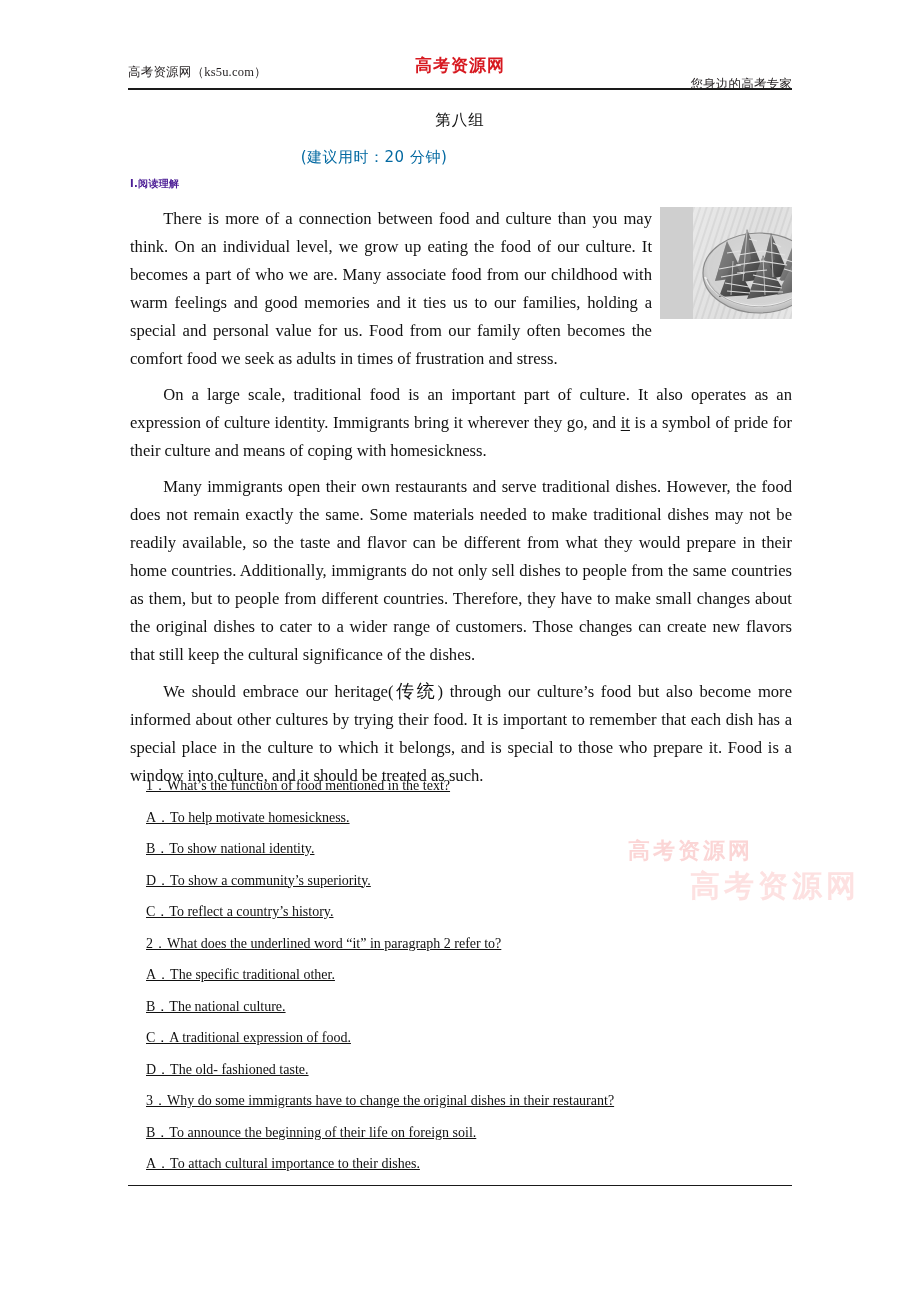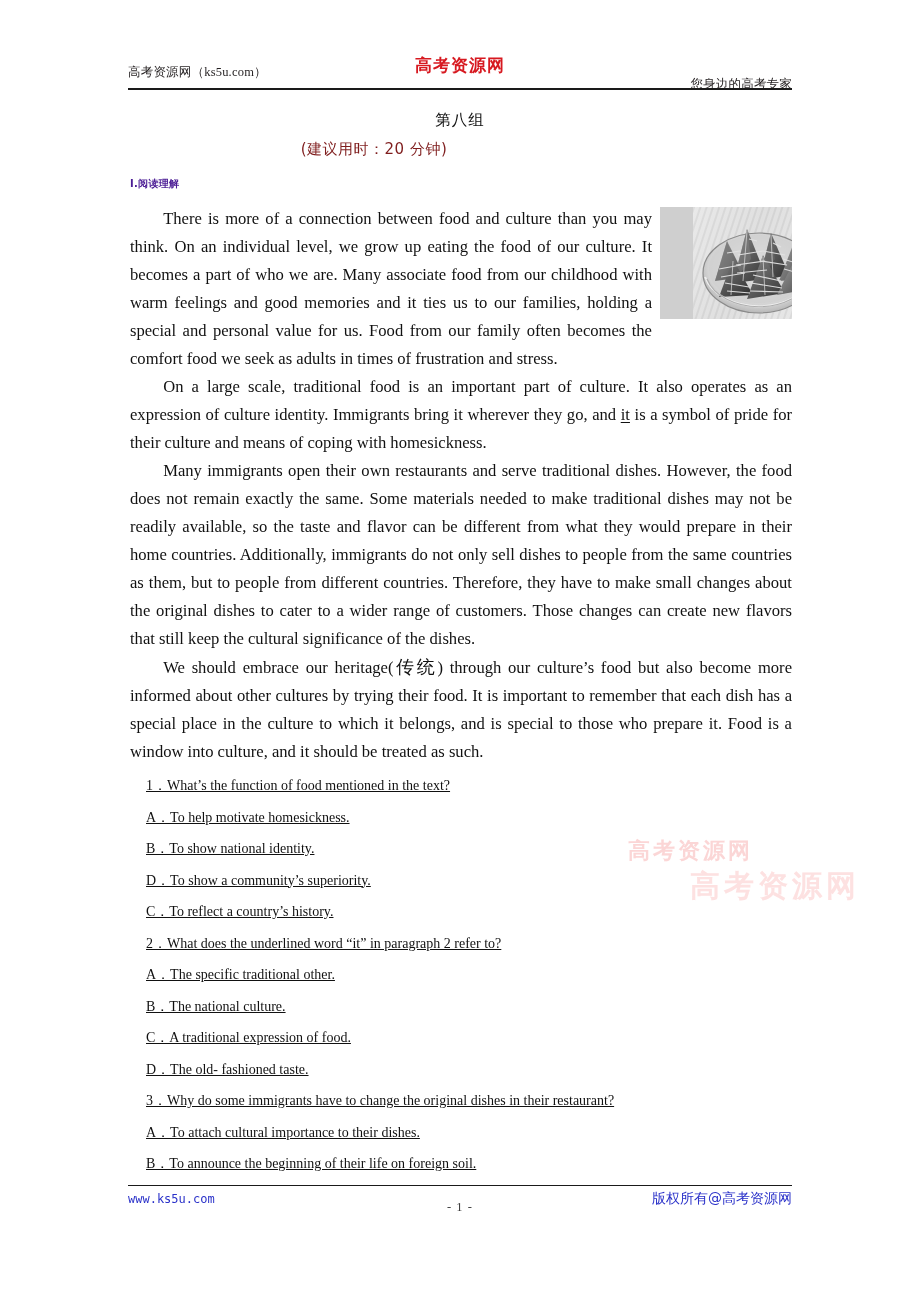--- a/index.html
+++ b/index.html
@@ -98,26 +98,26 @@
     width: 920px;
     text-align: center;
     font-family: "DejaVu Sans", "Liberation Sans", sans-serif;
     font-size: 15.5px;
     color: #111;
     letter-spacing: 1px;
   }
   .doc-subtitle {
     position: absolute;
     left: 0;
-    top: 140px;
+    top: 148px;
     width: 748px;
     text-align: center;
     font-family: "DejaVu Sans", "Liberation Sans", sans-serif;
     font-size: 15px;
-    color: #7f1d1d;
+    color: #0369a1;
     letter-spacing: 0.5px;
   }
   .section-heading {
     position: absolute;
     left: 130px;
     top: 177px;
     font-family: "DejaVu Sans", "Liberation Sans", sans-serif;
     font-size: 10px;
     font-weight: bold;
     color: #4c1d95;
@@ -135,21 +135,21 @@
     margin: 0 0 0 0;
     font-size: 16.6px;
     line-height: 28px;
     text-align: justify;
     text-justify: inter-word;
     text-indent: 2em;
     color: #111;
     hyphens: none;
   }
   .para.p2, .para.p3, .para.p4 {
-    margin-top: 0px;
+    margin-top: 8px;
   }
   .para u {
     text-decoration: underline;
     text-underline-offset: 2px;
   }
   .cn-inline {
     font-family: "DejaVu Sans", "Liberation Sans", sans-serif;
     font-size: 18px;
   }
 
@@ -359,24 +359,19 @@
     <div class="q-line q-opt">D．To show a community’s superiority.</div>
     <div class="q-line q-opt">C．To reflect a country’s history.</div>
 
     <div class="q-line q-stem"><span>2．</span><span>What does the underlined word “it” in paragraph 2 refer to?</span></div>
     <div class="q-line q-opt">A．The specific traditional other.</div>
     <div class="q-line q-opt">B．The national culture.</div>
     <div class="q-line q-opt">C．A traditional expression of food.</div>
     <div class="q-line q-opt">D．The old- fashioned taste.</div>
 
     <div class="q-line q-stem"><span>3．</span><span>Why do some immigrants have to change the original dishes in their restaurant?</span></div>
+    <div class="q-line q-opt">B．To announce the beginning of their life on foreign soil.</div>
     <div class="q-line q-opt">A．To attach cultural importance to their dishes.</div>
-    <div class="q-line q-opt">B．To announce the beginning of their life on foreign soil.</div>
   </div>
 
   <div class="foot-rule"></div>
-  <div class="footer">
-    <span class="ft-left">www.ks5u.com</span>
-    <span class="ft-center">- 1 -</span>
-    <span class="ft-right">版权所有@高考资源网</span>
-  </div>
 
 </div>
 
 </body></html>

